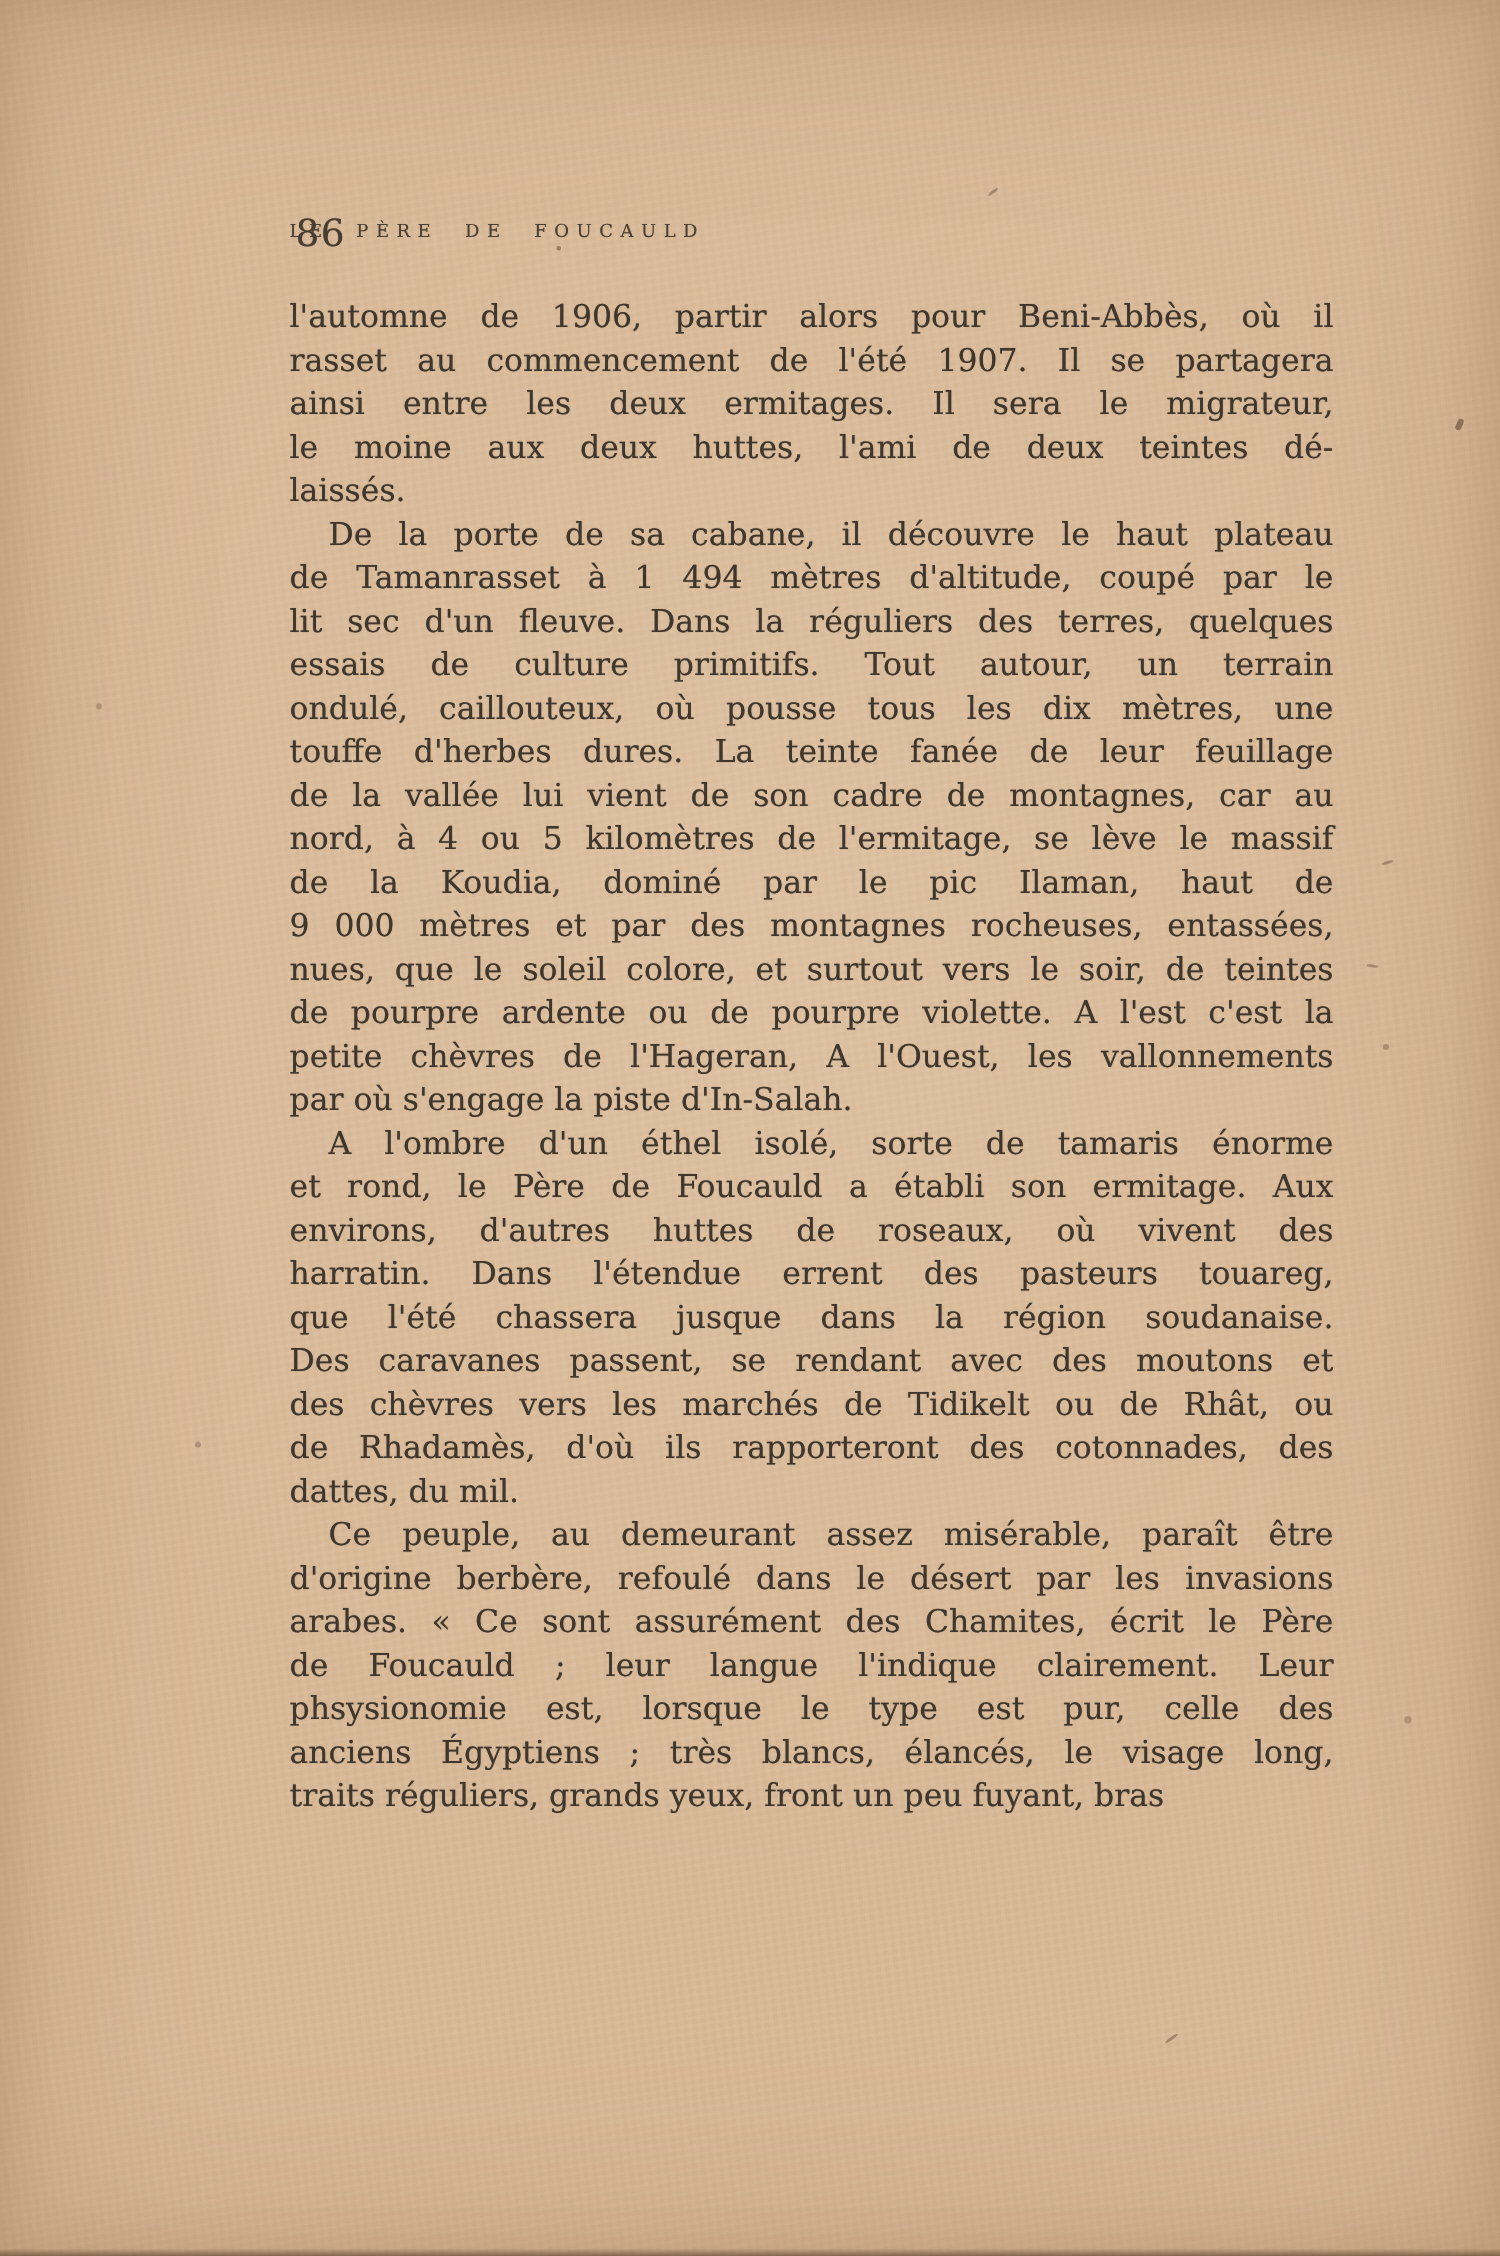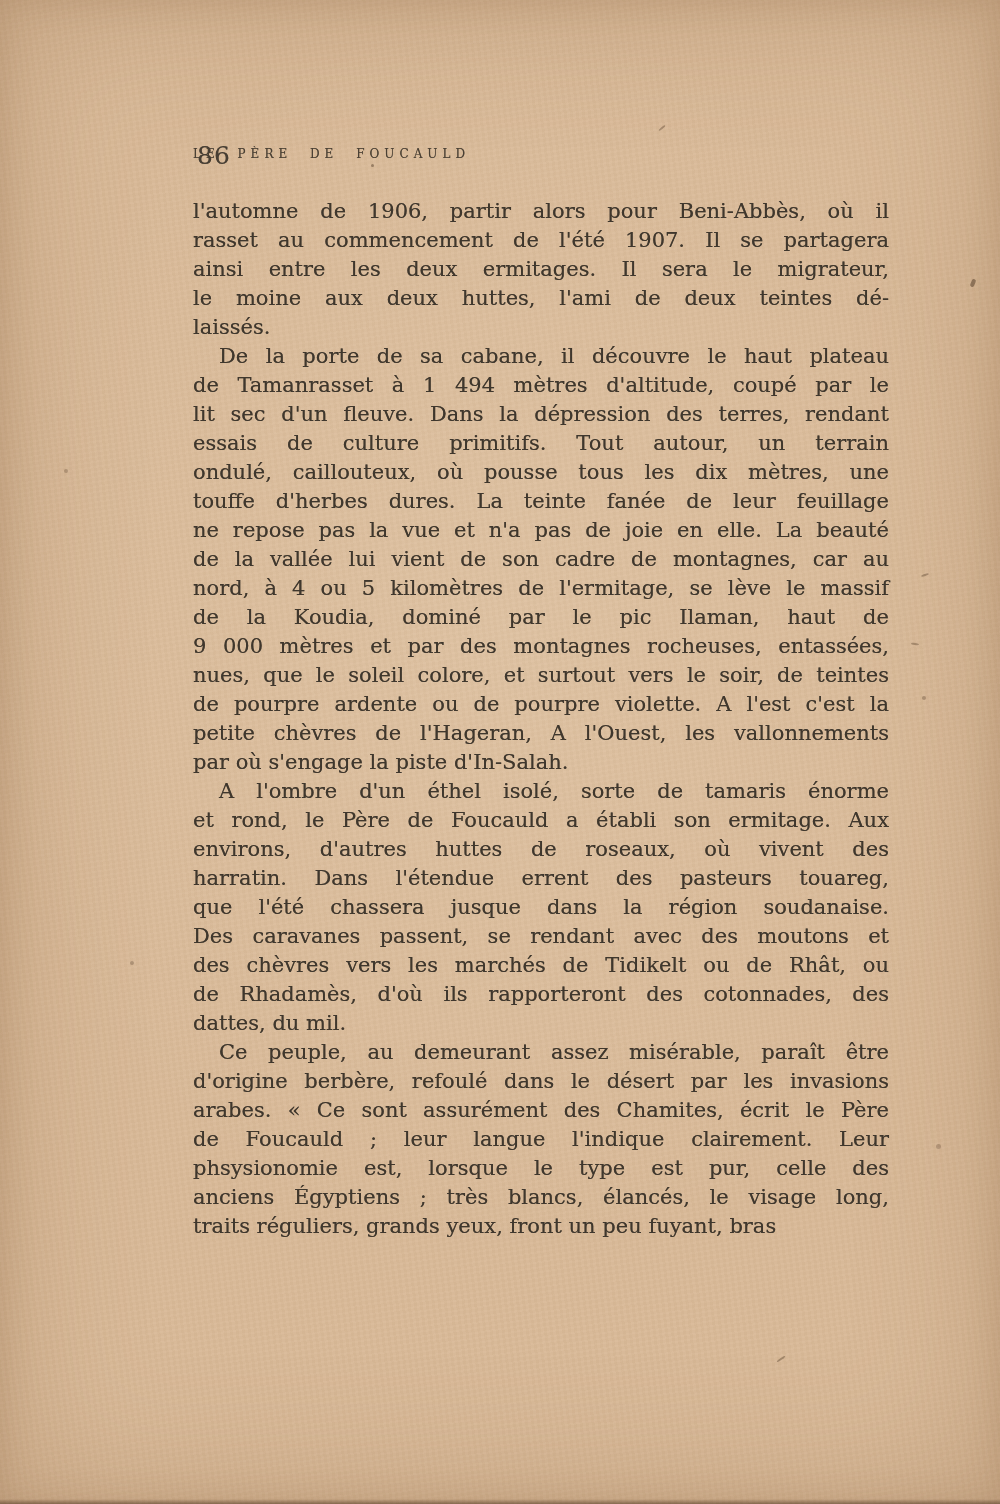--- a/index.html
+++ b/index.html
@@ -113,25 +113,24 @@
       <div class="paragraph">
         <div class="line just">l'automne de 1906, partir alors pour Beni-Abbès, où il</div>
         <div class="line just">rasset au commencement de l'été 1907. Il se partagera</div>
         <div class="line just">ainsi entre les deux ermitages. Il sera le migrateur,</div>
         <div class="line just">le moine aux deux huttes, l'ami de deux teintes dé-</div>
         <div class="line">laissés.</div>
       </div>
       <div class="paragraph">
         <div class="line just indent">De la porte de sa cabane, il découvre le haut plateau</div>
         <div class="line just">de Tamanrasset à 1 494 mètres d'altitude, coupé par le</div>
-        <div class="line just">lit sec d'un fleuve. Dans la dépression des terres, rendant</div>
+        <div class="line just">lit sec d'un fleuve. Dans la réguliers des terres, quelques</div>
         <div class="line just">essais de culture primitifs. Tout autour, un terrain</div>
         <div class="line just">ondulé, caillouteux, où pousse tous les dix mètres, une</div>
         <div class="line just">touffe d'herbes dures. La teinte fanée de leur feuillage</div>
-        <div class="line just">ne repose pas la vue et n'a pas de joie en elle. La beauté</div>
         <div class="line just">de la vallée lui vient de son cadre de montagnes, car au</div>
         <div class="line just">nord, à 4 ou 5 kilomètres de l'ermitage, se lève le massif</div>
         <div class="line just">de la Koudia, dominé par le pic Ilaman, haut de</div>
         <div class="line just">9 000 mètres et par des montagnes rocheuses, entassées,</div>
         <div class="line just">nues, que le soleil colore, et surtout vers le soir, de teintes</div>
         <div class="line just">de pourpre ardente ou de pourpre violette. A l'est c'est la</div>
         <div class="line just">petite chèvres de l'Hageran, A l'Ouest, les vallonnements</div>
         <div class="line">par où s'engage la piste d'In-Salah.</div>
       </div>
       <div class="paragraph">

